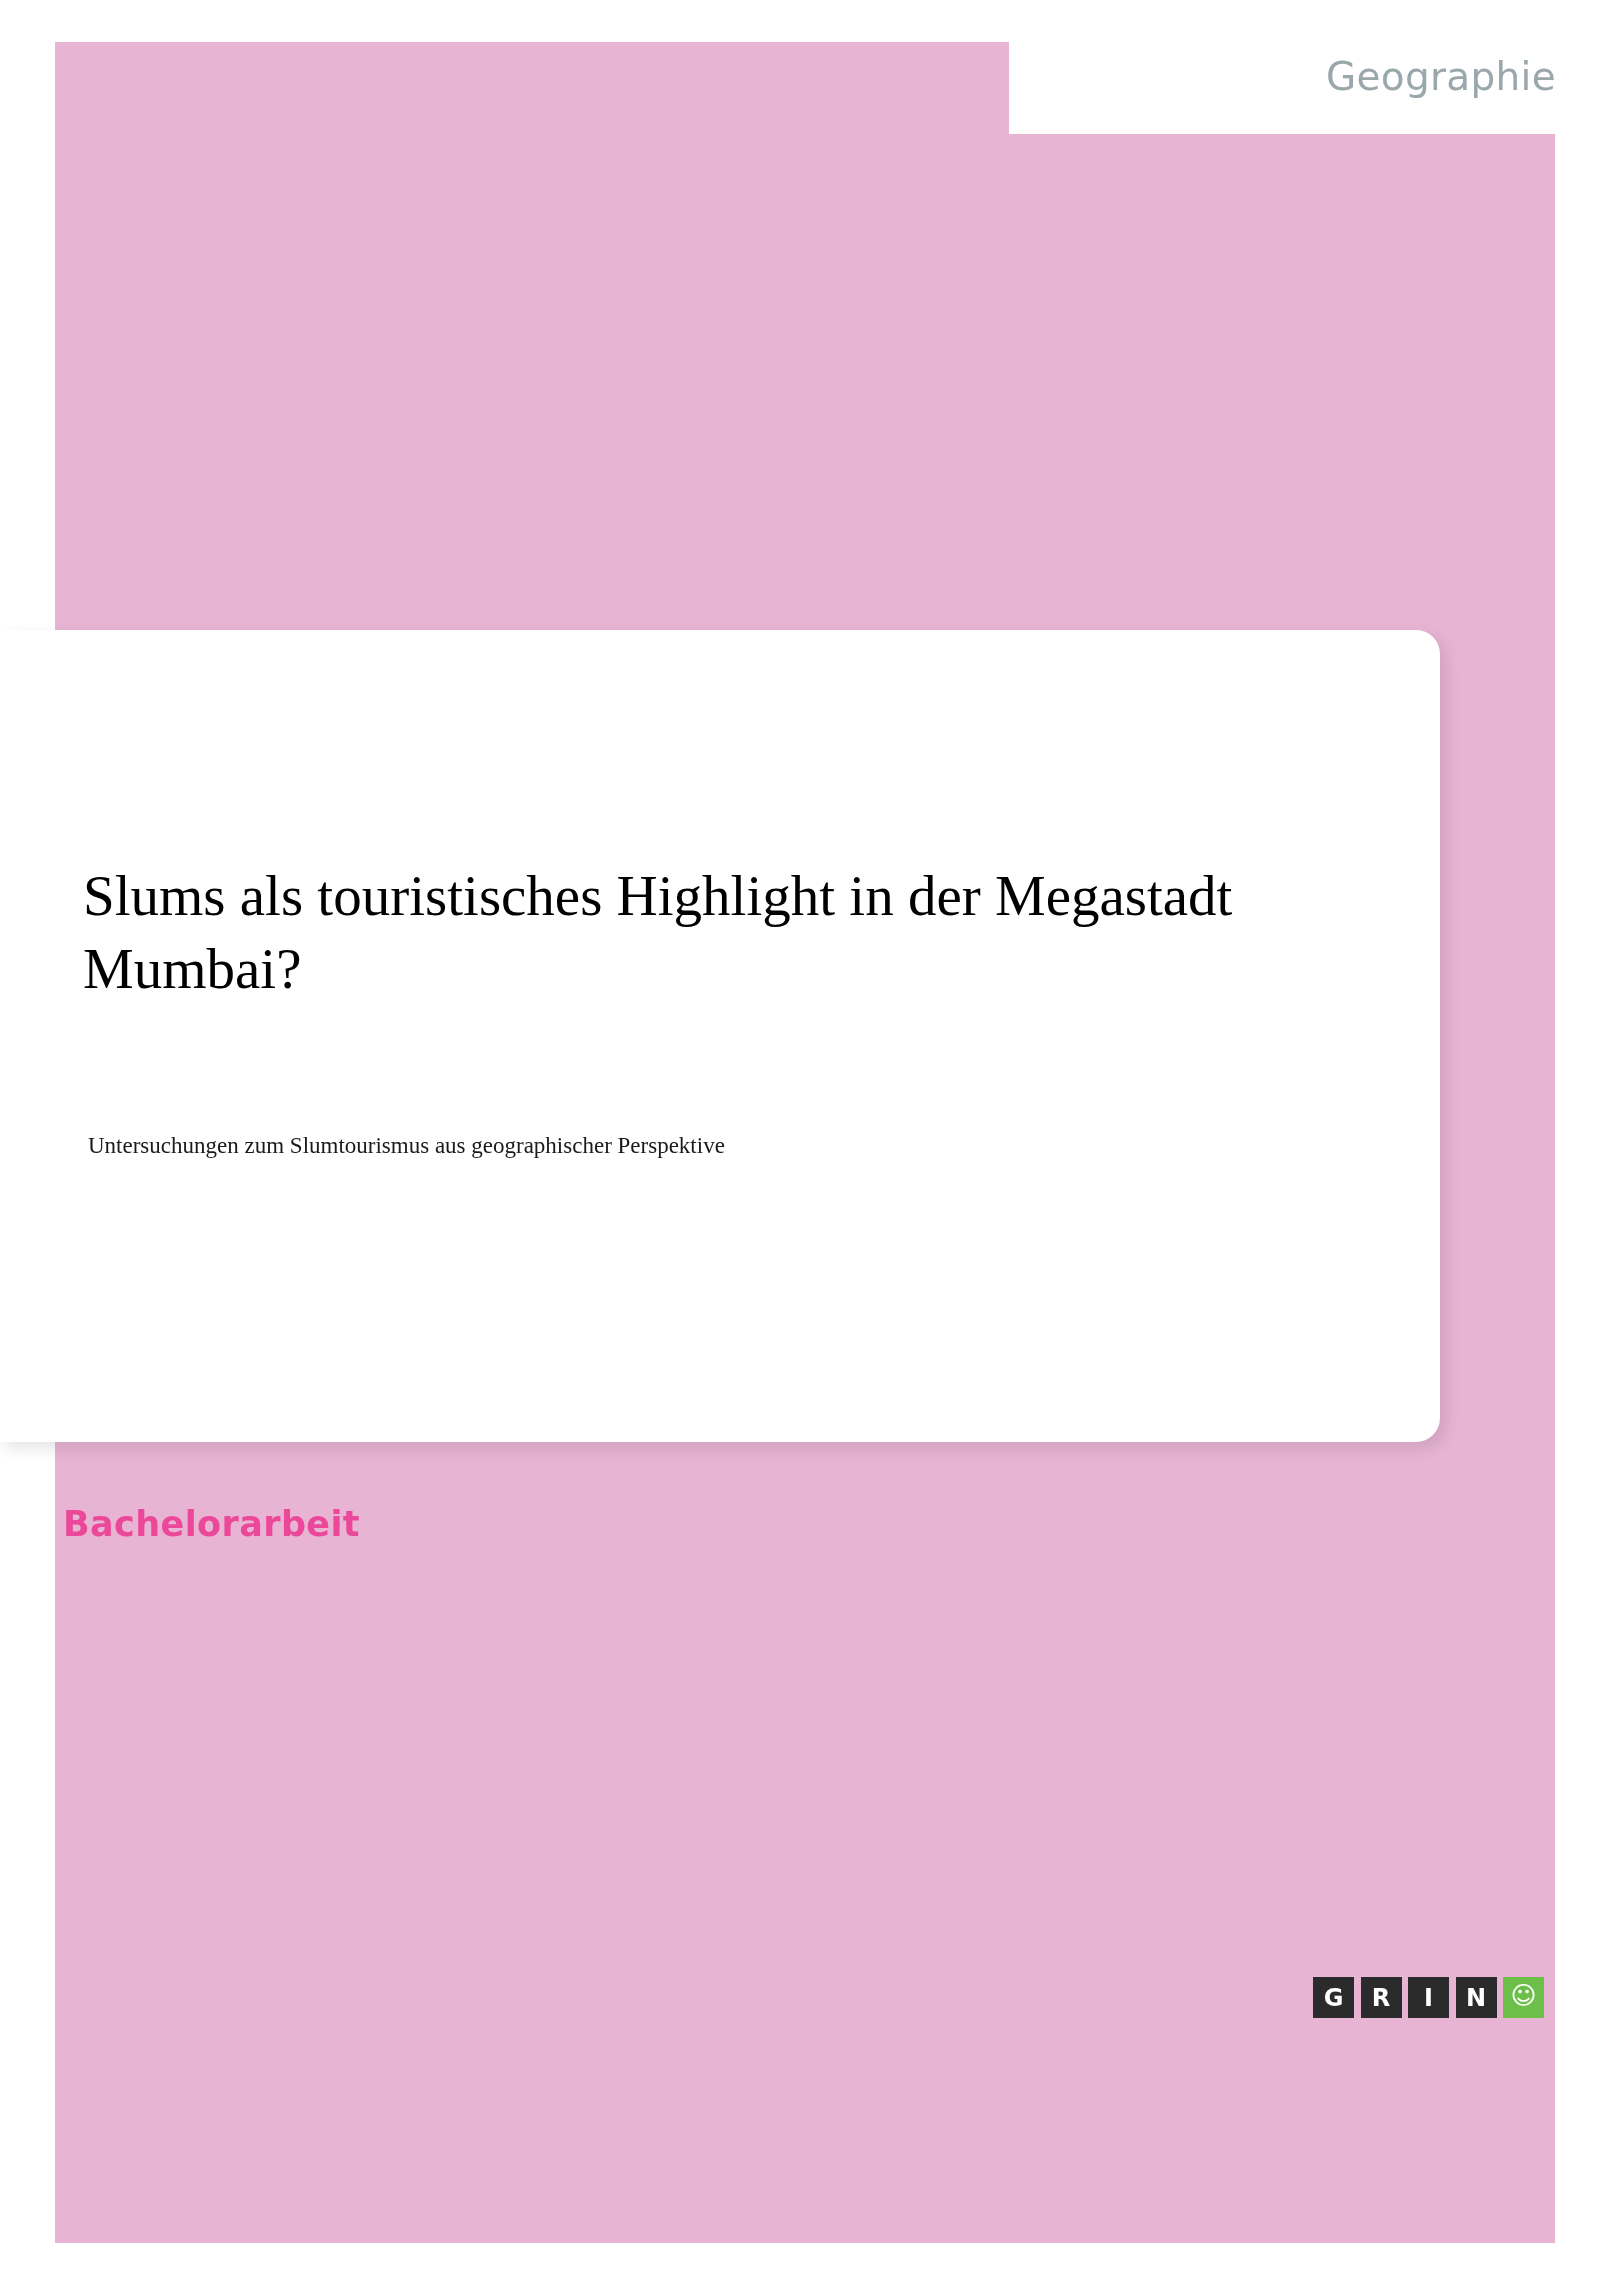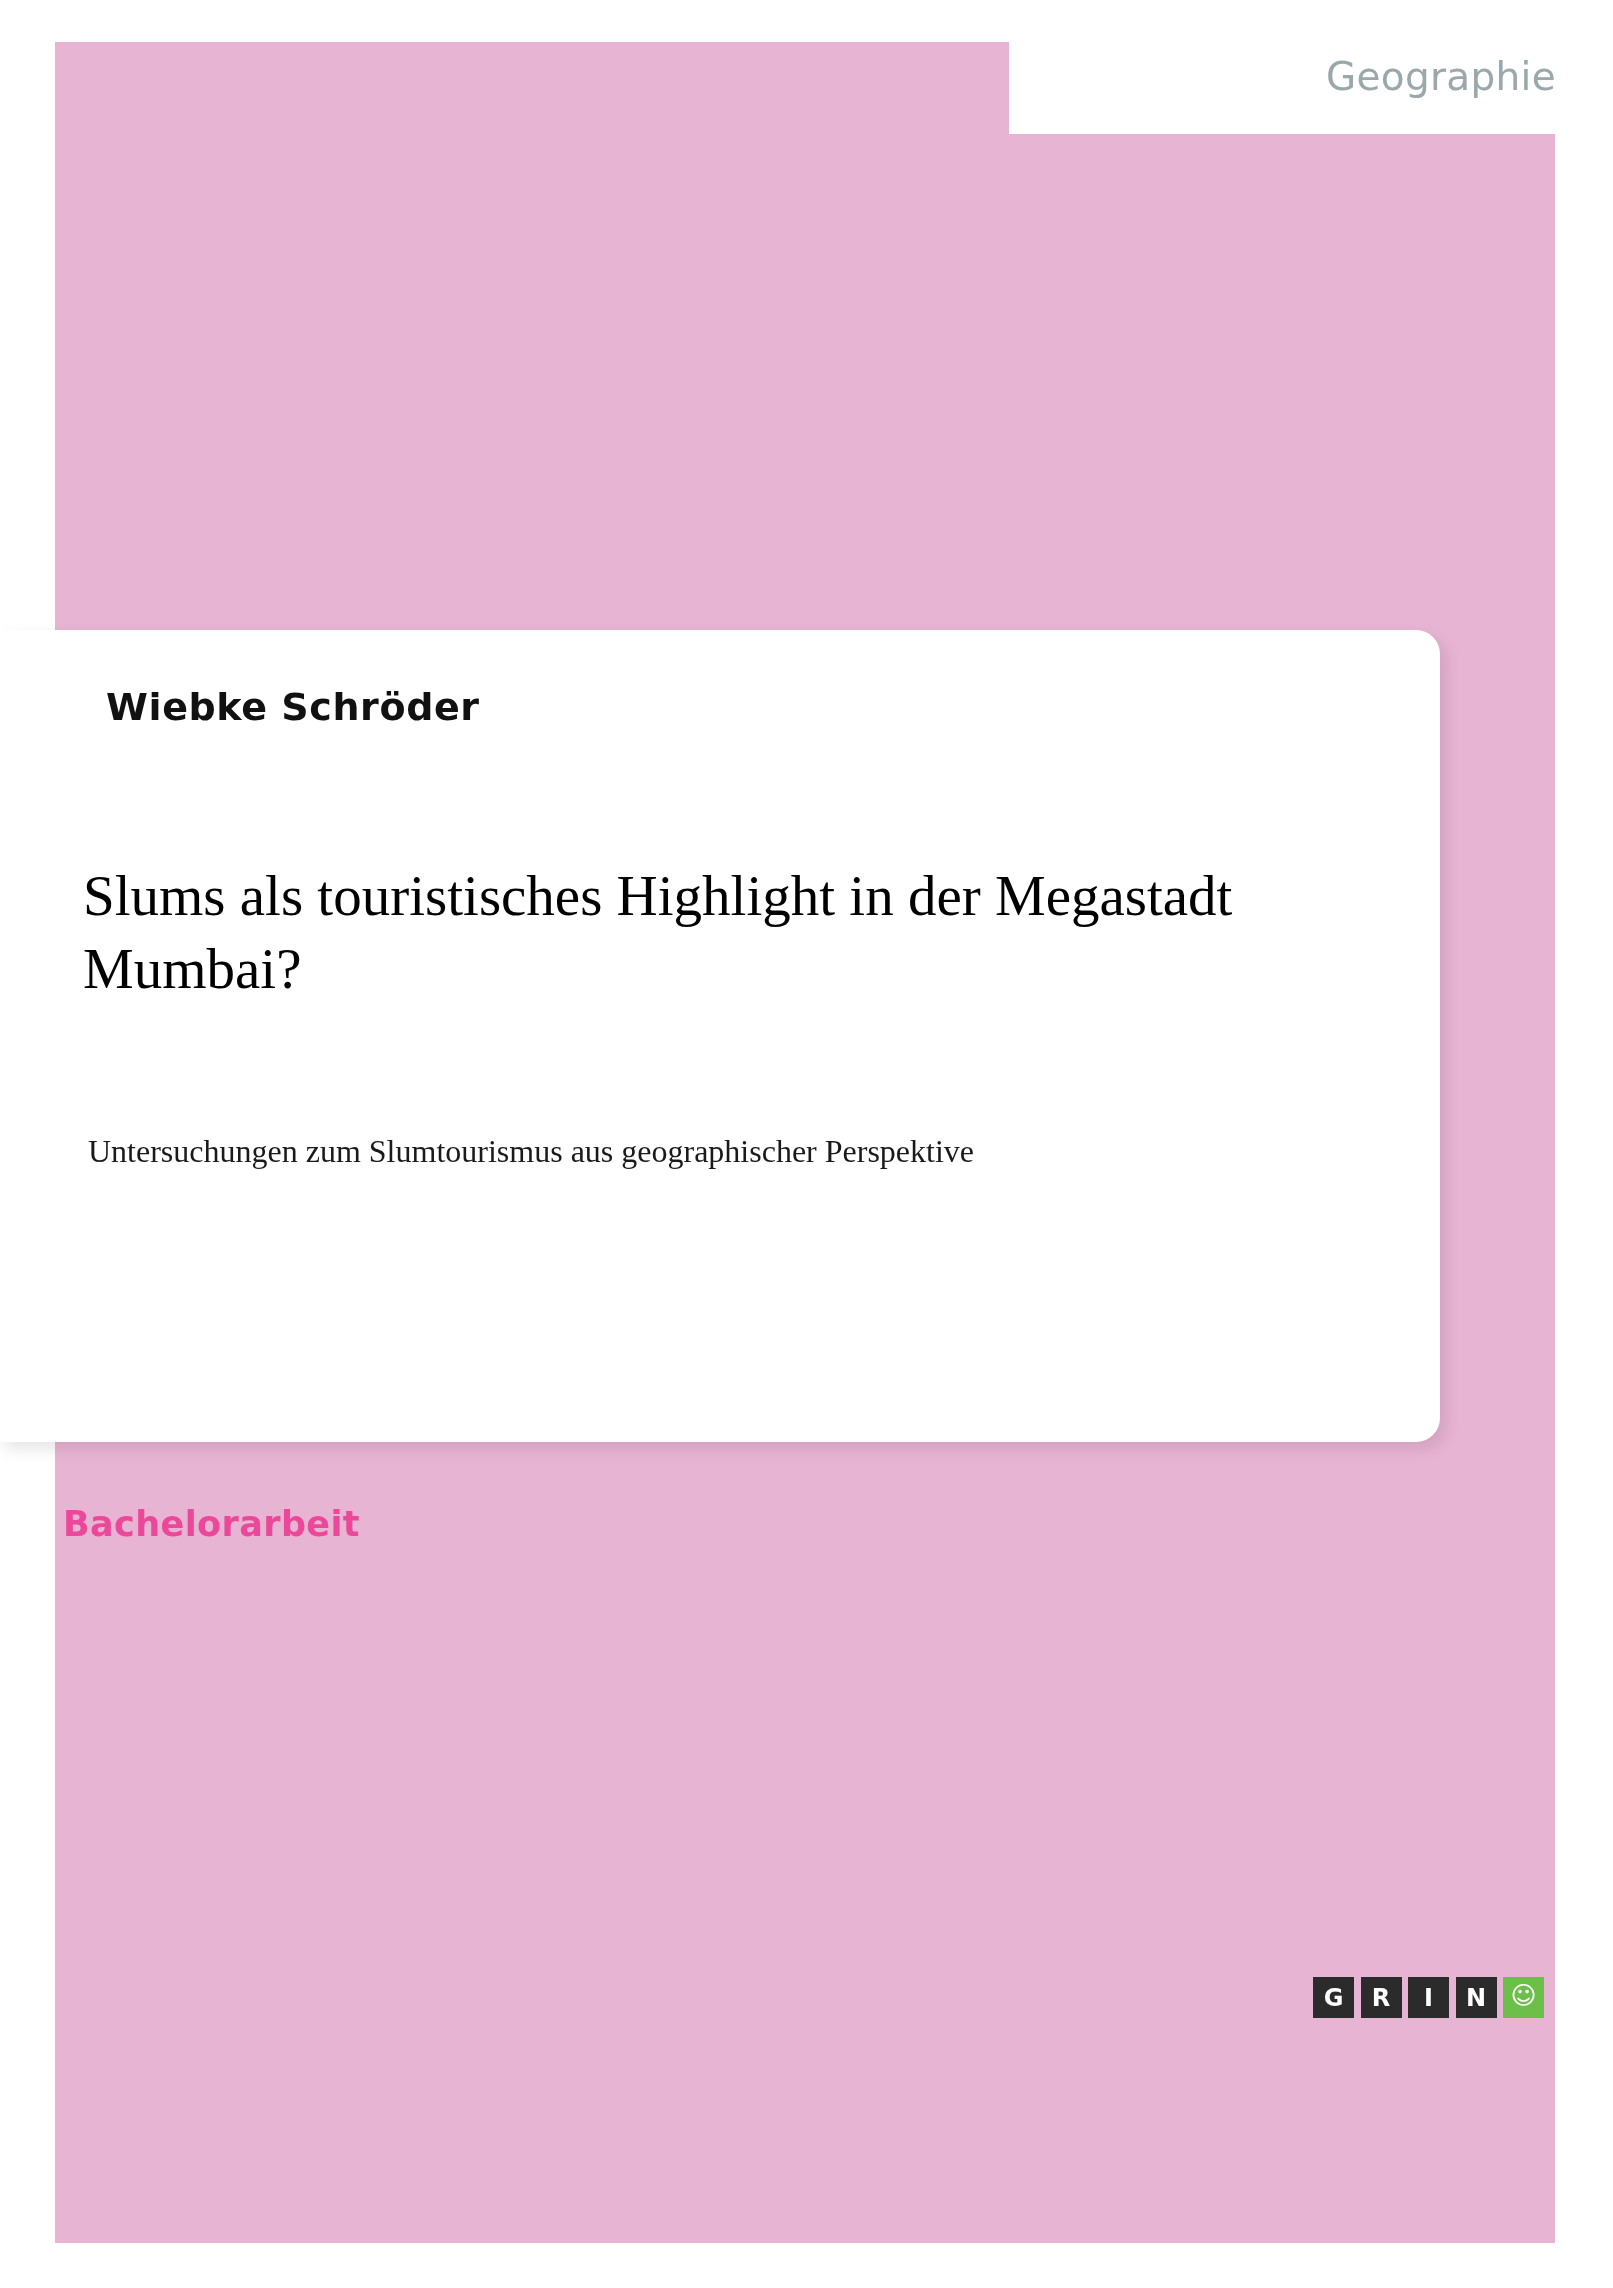--- a/index.html
+++ b/index.html
@@ -79,21 +79,21 @@
     line-height: 1.28;
     color: #000000;
     margin-top: 20px;
   }
   .subtitle {
     position: absolute;
     left: 88px;
     top: 1133px;
     width: 1311px;
     font-family: "Liberation Serif", serif;
-    font-size: 32px;
+    font-size: 23px;
     color: #1a1a1a;
   }
   .doc-type {
     position: absolute;
     left: 63px;
     top: 1464px;
     font-size: 35px;
     font-weight: bold;
     color: #ec4899;
     font-family: "DejaVu Sans", sans-serif;
@@ -136,21 +136,20 @@
 
 <div class="page">
 
   <div class="cover-bg"></div>
   <div class="cover-notch"></div>
 
   <div class="genre">Geographie</div>
 
   <div class="title-card"></div>
 
-  <div class="author">Wiebke Schröder</div>
 
   <div class="main-title">Slums als touristisches Highlight in der Megastadt Mumbai?</div>
 
   <div class="subtitle">Untersuchungen zum Slumtourismus aus geographischer Perspektive</div>
 
   <div class="doc-type">Bachelorarbeit</div>
 
   <div class="logo">
     <div class="tile">G</div>
     <div class="tile">R</div>

